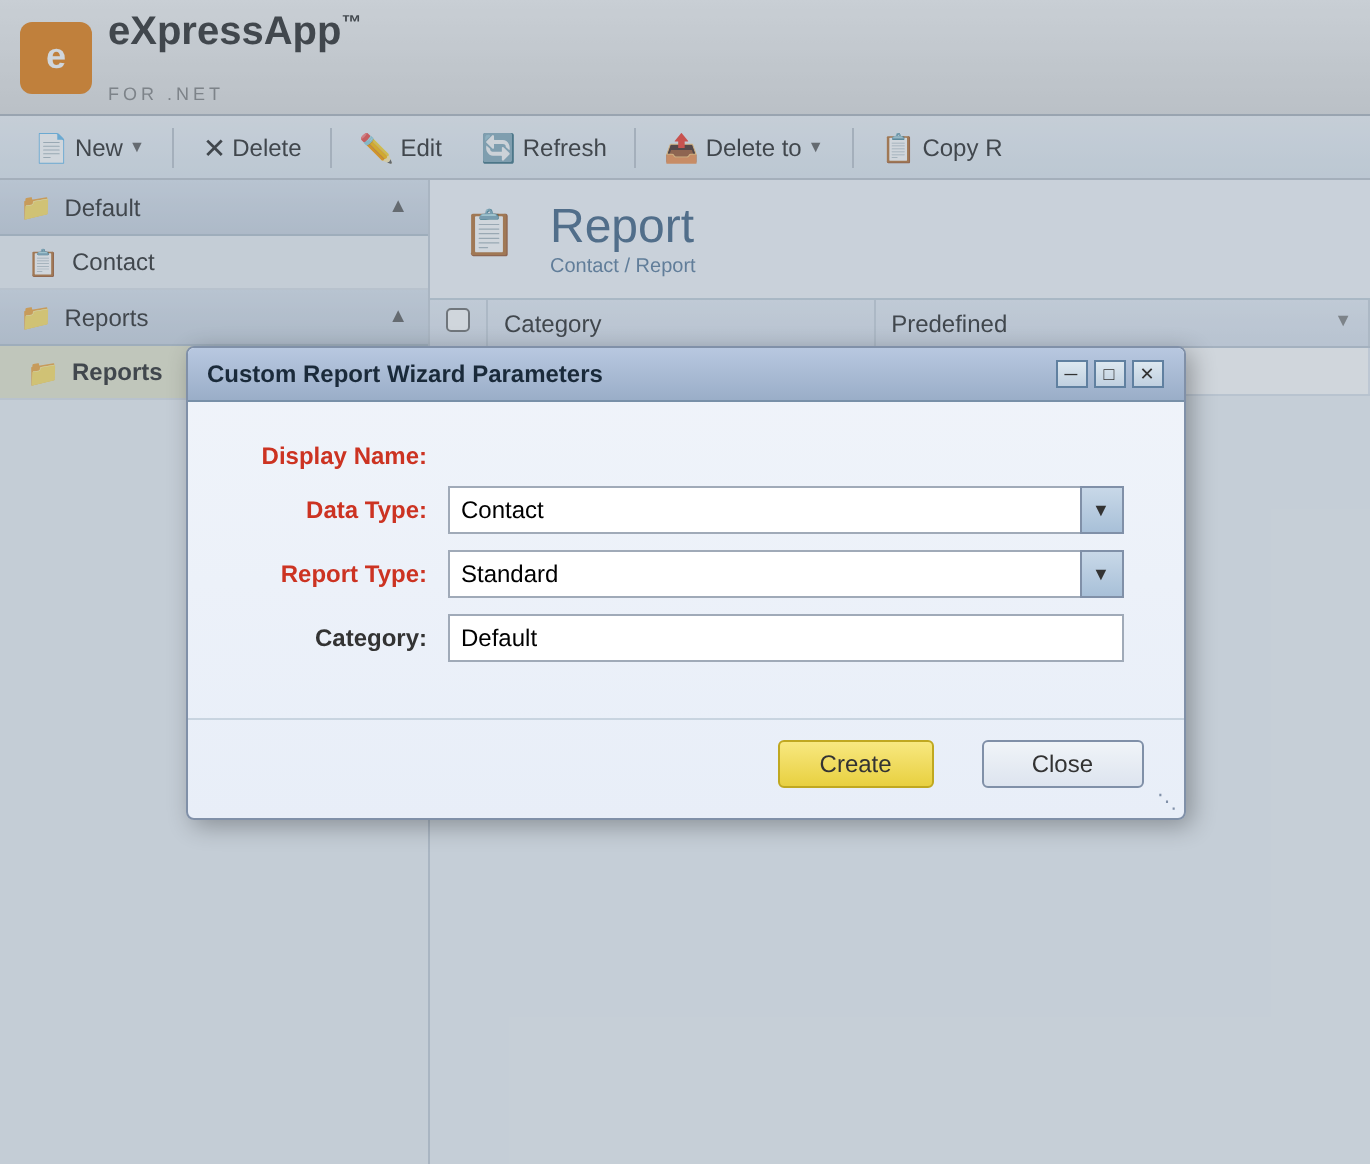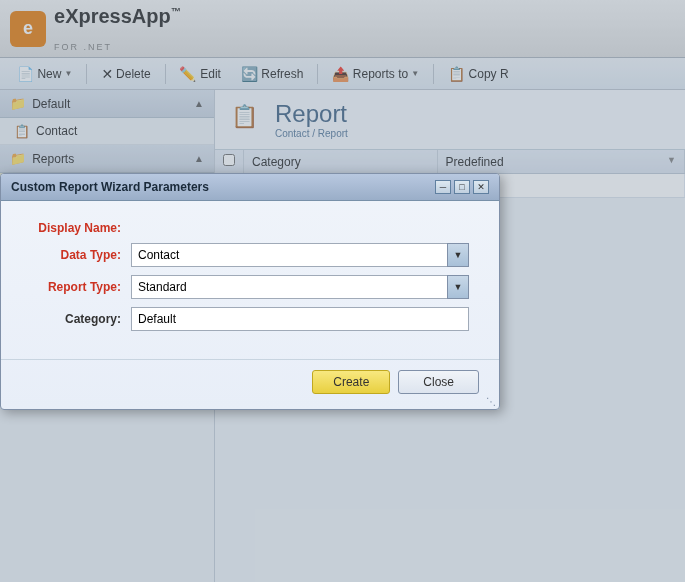--- a/index.html
+++ b/index.html
@@ -200,20 +200,21 @@
       text-align: center;
     }
 
     
     .dialog-overlay {
       position: absolute;
       top: 0; left: 0; right: 0; bottom: 0;
       background: rgba(100,120,140,0.3);
       display: flex;
       align-items: center;
+      justify-content: center;
       z-index: 100;
     }
     .dialog {
       background: linear-gradient(to bottom, #f0f4fa, #e8eef8);
       border: 1px solid #8090a8;
       border-radius: 4px;
       width: 500px;
       box-shadow: 3px 3px 12px rgba(0,0,0,0.3);
     }
     .dialog-titlebar {
@@ -326,21 +327,21 @@
       display: flex;
       align-items: center;
       justify-content: center;
       font-size: 9px;
       color: #333;
       pointer-events: none;
     }
     .dialog-footer {
       display: flex;
       justify-content: flex-end;
-      gap: 8px;
+      gap: 24px;
       padding: 10px 20px 15px;
       border-top: 1px solid #c8d4e0;
     }
     .btn-create {
       padding: 4px 20px;
       background: linear-gradient(to bottom, #f8e880, #e8d040);
       border: 1px solid #c0a820;
       border-radius: 3px;
       font-size: 12px;
       cursor: pointer;
@@ -394,21 +395,21 @@
     <span class="toolbar-btn-icon">✏️</span>
     <span>Edit</span>
   </button>
   <button class="toolbar-btn">
     <span class="toolbar-btn-icon">🔄</span>
     <span>Refresh</span>
   </button>
   <div class="toolbar-separator"></div>
   <button class="toolbar-btn">
     <span class="toolbar-btn-icon">📤</span>
-    <span>Reports to</span>
+    <span>Delete to</span>
     <span class="toolbar-dropdown-arrow">▼</span>
   </button>
   <div class="toolbar-separator"></div>
   <button class="toolbar-btn">
     <span class="toolbar-btn-icon">📋</span>
     <span>Copy R</span>
   </button>
 </div>
 
 <div class="main-layout">

